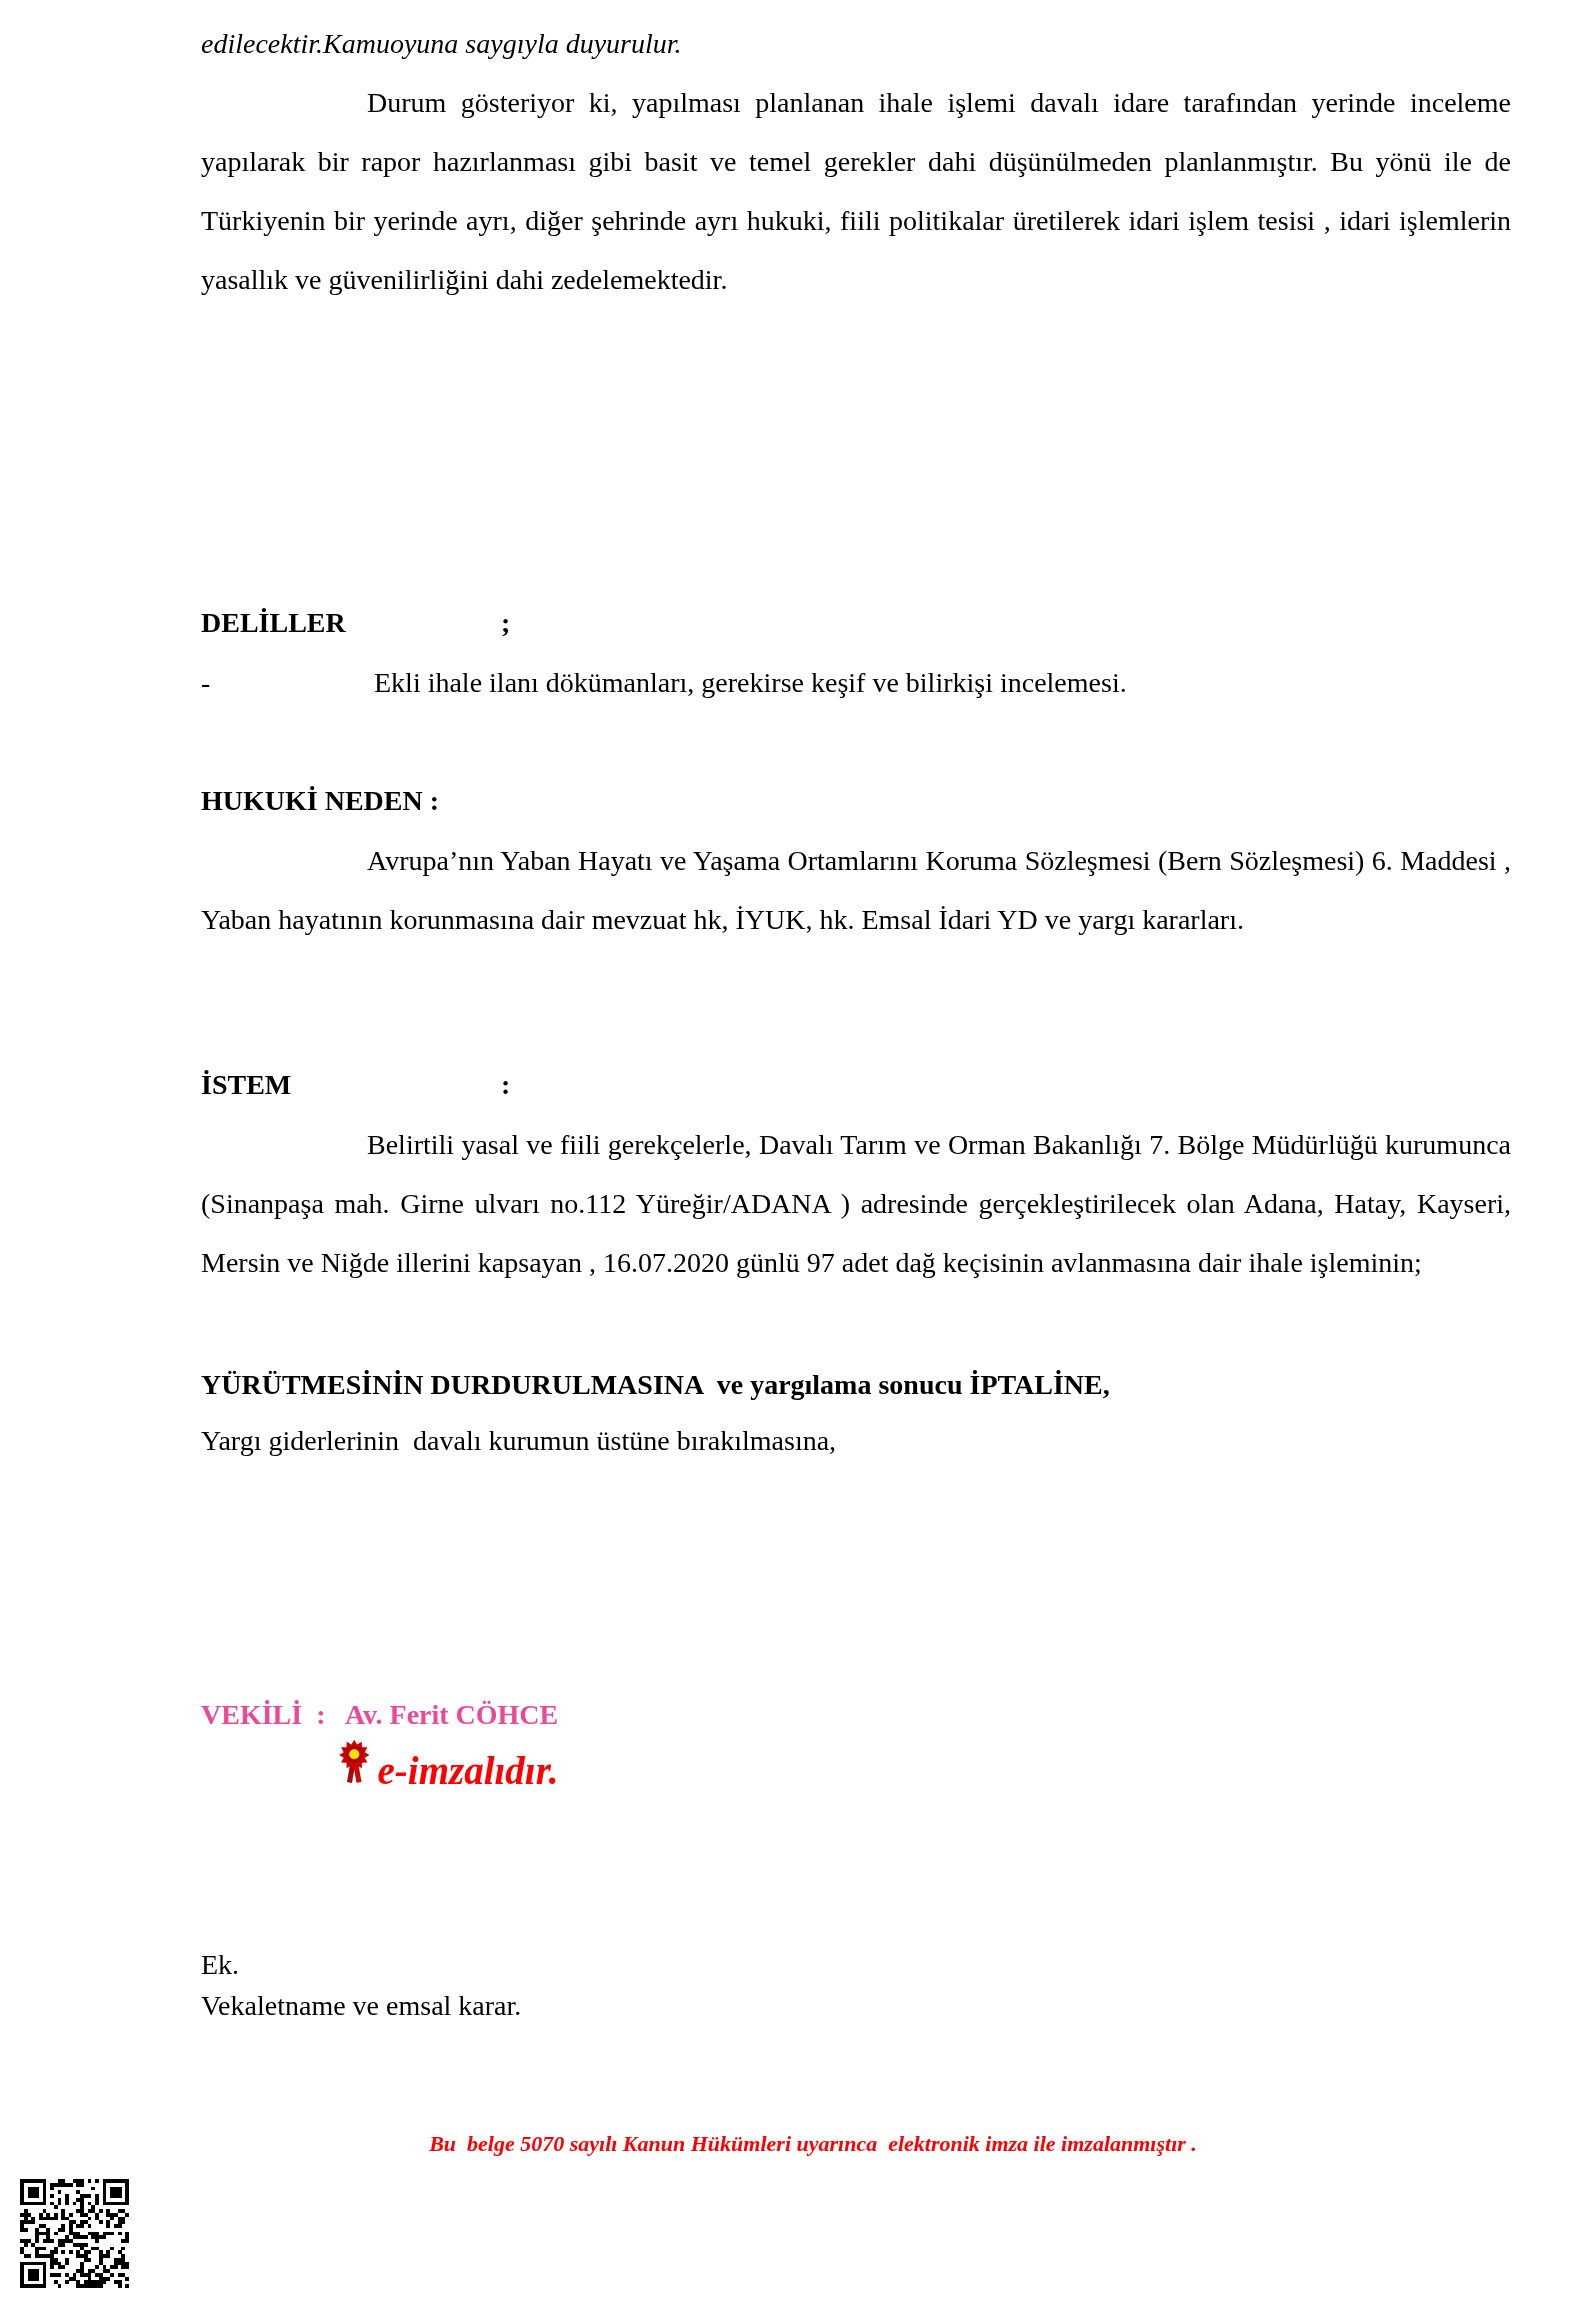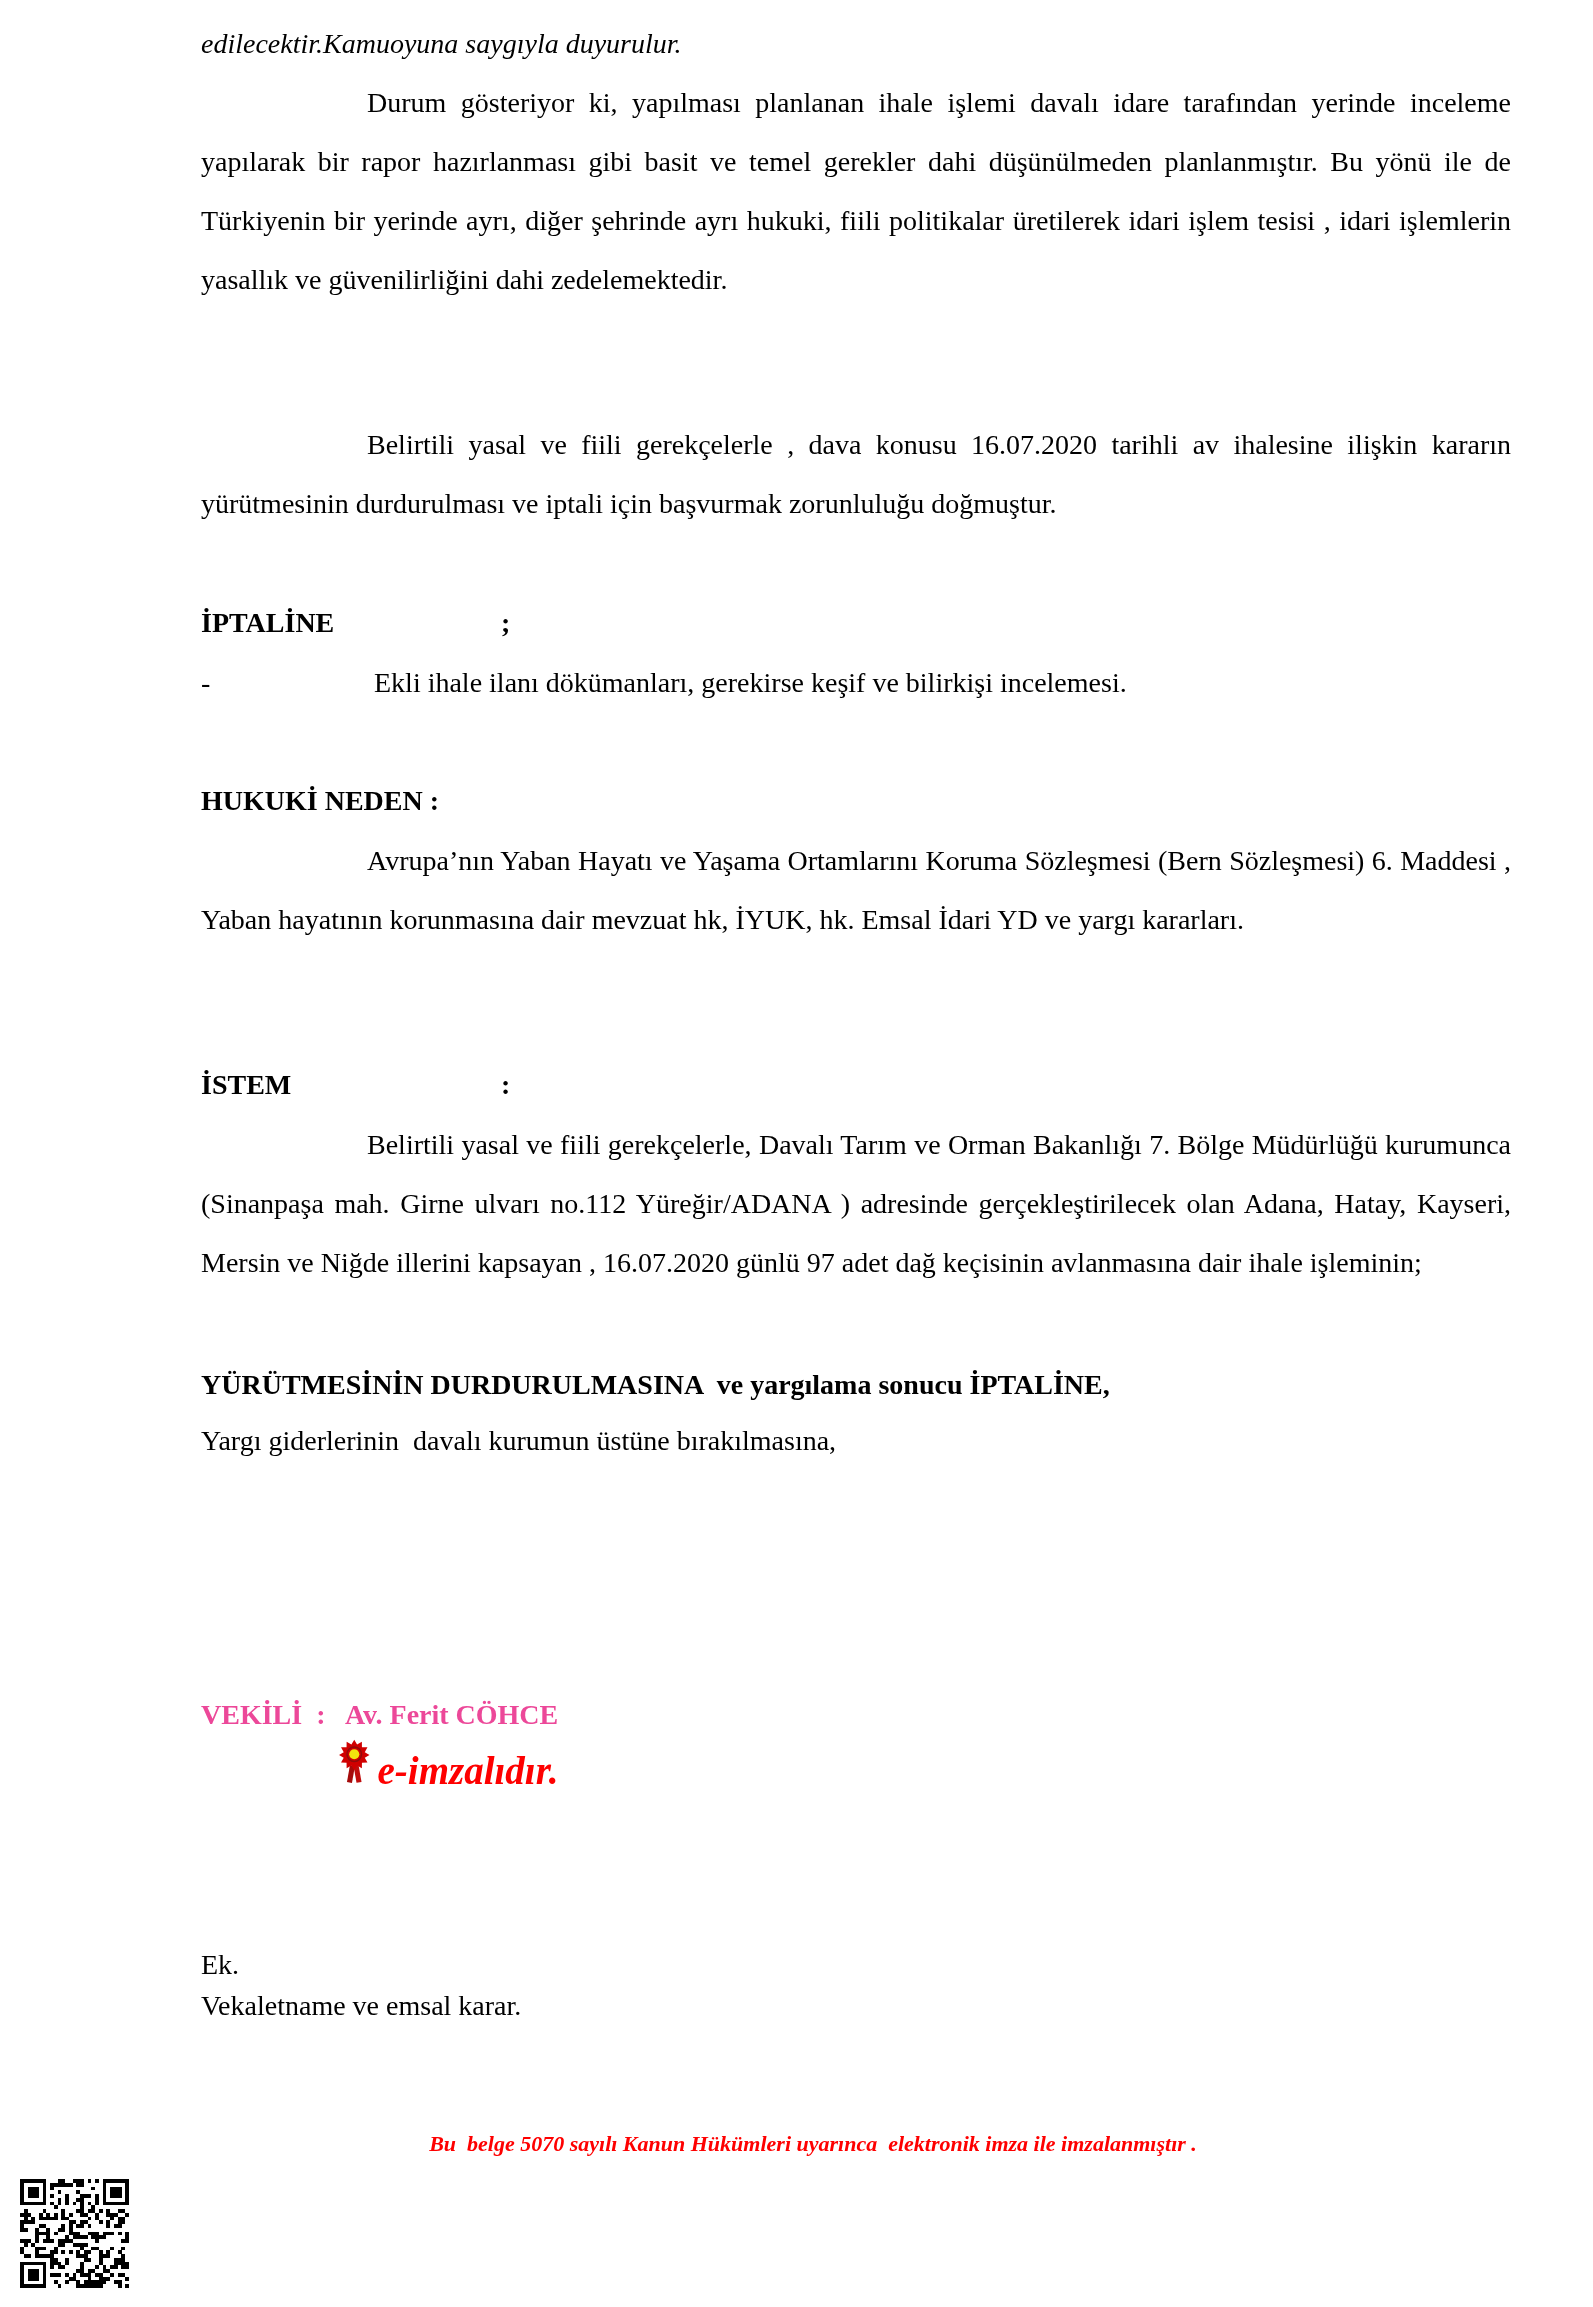--- a/index.html
+++ b/index.html
@@ -30,24 +30,23 @@
 </style>
 </head>
 <body>
 
 <div class="page">
 
   <div class="blk italic" style="top:14px;">edilecektir.Kamuoyuna saygıyla duyurulur.</div>
 
   <div class="blk just indent" style="top:73px;">Durum gösteriyor ki, yapılması planlanan ihale işlemi davalı idare tarafından yerinde inceleme yapılarak bir rapor hazırlanması gibi basit ve temel gerekler dahi düşünülmeden planlanmıştır.  Bu yönü ile de Türkiyenin bir yerinde ayrı, diğer şehrinde ayrı hukuki, fiili politikalar üretilerek idari işlem tesisi , idari işlemlerin yasallık ve güvenilirliğini dahi zedelemektedir.</div>
 
-  <div class="blk just indent" style="top:415px;">Belirtili yasal ve fiili gerekçelerle , dava konusu 16.07.2020 tarihli av ihalesine ilişkin kararın yürütmesinin durdurulması ve iptali için başvurmak zorunluluğu doğmuştur.</div>
 
   <div class="blk bold" style="top:593px;">
-    <span class="tab-label">İPTALİNE</span><span>;</span>
+    <span class="tab-label">DELİLLER</span><span>;</span>
   </div>
 
   <div class="blk" style="top:653px;">
     <span class="dash-cell">-</span><span>Ekli ihale ilanı dökümanları, gerekirse keşif ve bilirkişi incelemesi.</span>
   </div>
 
   <div class="blk bold" style="top:771px;">HUKUKİ NEDEN :</div>
 
   <div class="blk just indent" style="top:831px;">Avrupa’nın Yaban Hayatı ve Yaşama Ortamlarını Koruma Sözleşmesi (Bern Sözleşmesi) 6. Maddesi , Yaban hayatının korunmasına dair mevzuat hk, İYUK, hk.  Emsal İdari YD ve yargı kararları.</div>
 

